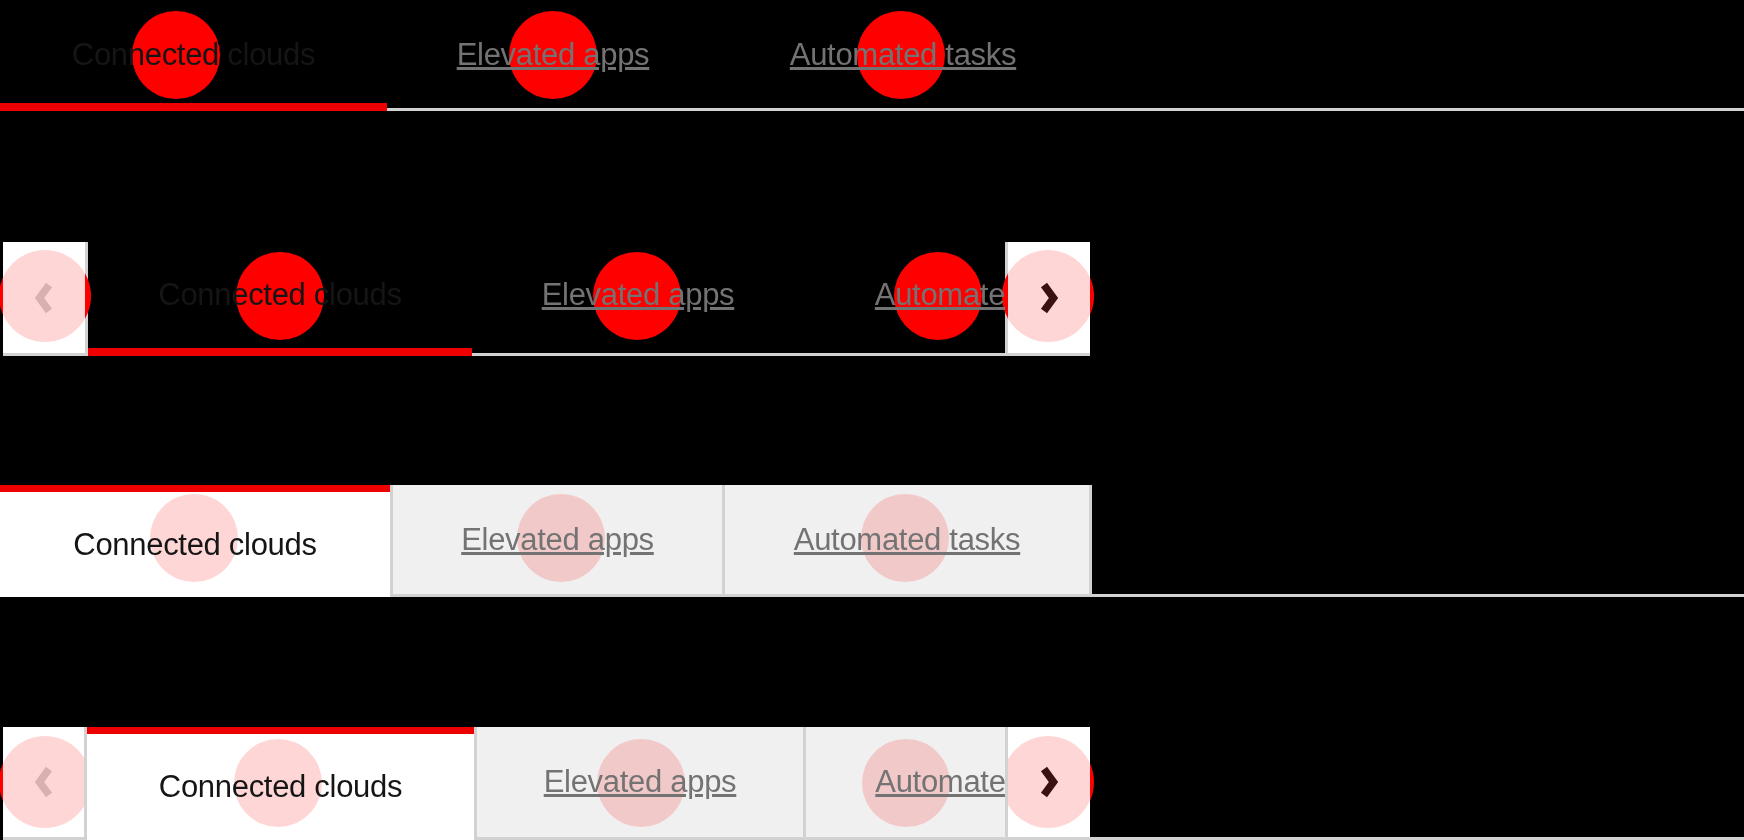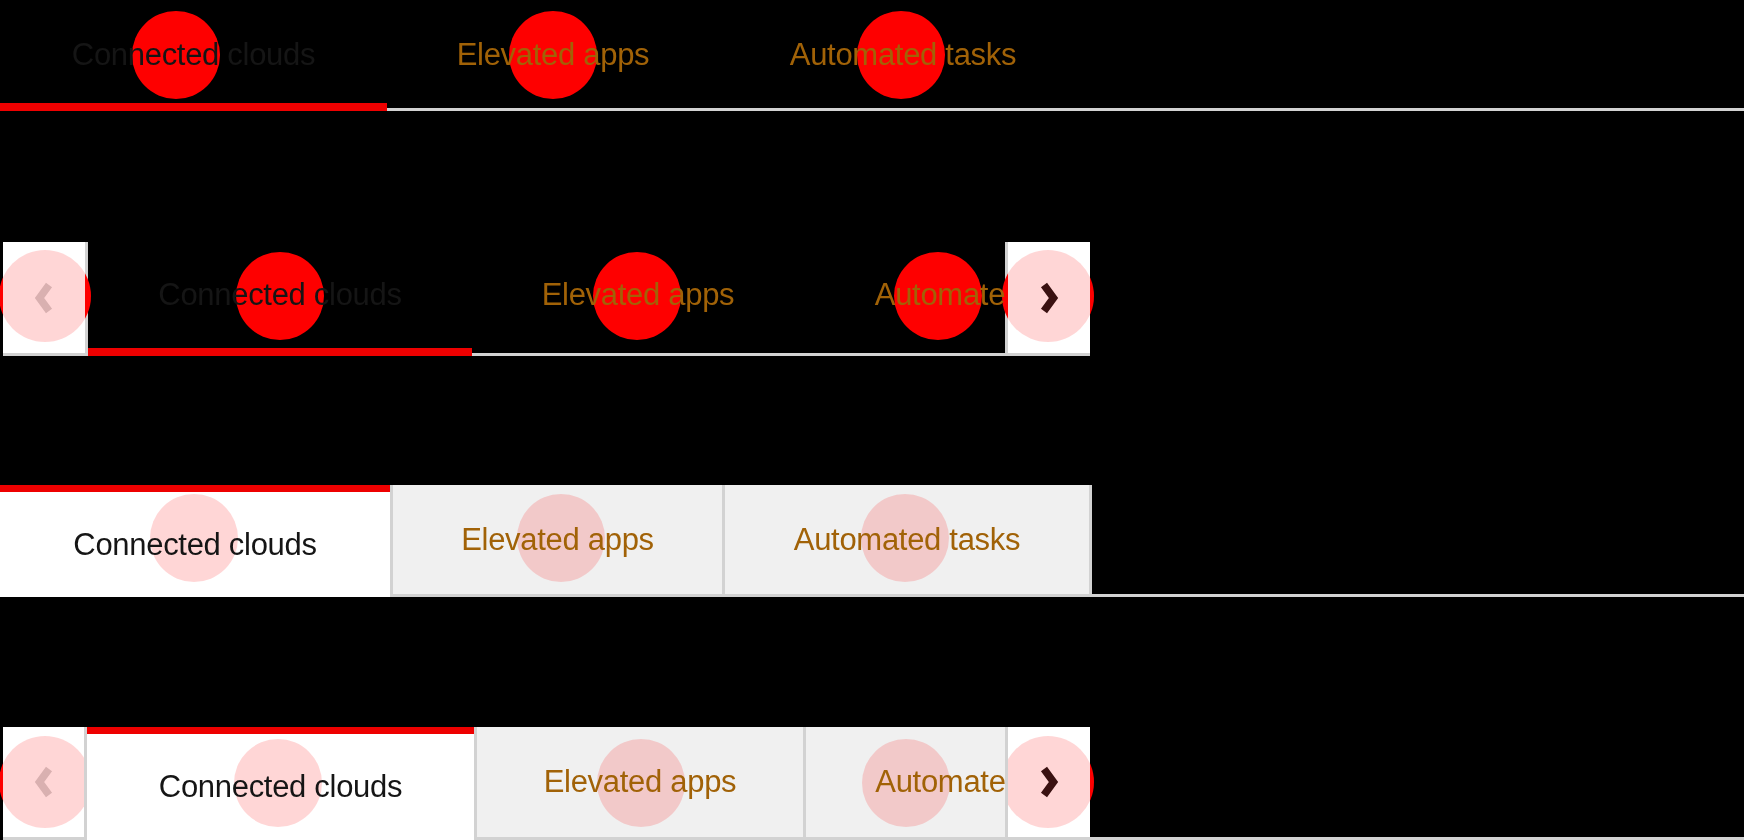--- a/index.html
+++ b/index.html
@@ -1,21 +1,21 @@
 <!DOCTYPE html>
 <html><head>
 <meta charset="utf-8">
 <style>
   html,body{margin:0;padding:0;background:#000;}
   .stage{position:relative;width:1744px;height:840px;background:#000;overflow:hidden;
          font-family:"Liberation Sans",sans-serif;}
   .row{position:absolute;left:0;width:1744px;border-radius:15px;}
   .lbl{font-size:31px;letter-spacing:-0.3px;position:relative;z-index:5;white-space:nowrap;}
   .txt-active{color:#151515;}
-  .txt-inactive{color:#a16207;}
+  .txt-inactive{color:#737373;text-decoration:underline;}
   .tab{position:absolute;display:flex;align-items:center;justify-content:center;box-sizing:border-box;}
   .circle{position:absolute;border-radius:50%;}
   .circle.red{width:88px;height:88px;background:#fe0000;z-index:1;}
   .circle.big-red{width:92px;height:92px;background:#fe0000;}
   .circle.pink{width:92px;height:92px;background:rgba(254,0,0,0.16);z-index:4;}
   .bar-red{position:absolute;background:#ee0000;}
   .bar-gray{position:absolute;background:#d2d2d2;}
   .box-bg{background:#f0f0f0;}
   .white-bg{background:#ffffff;}
   .scroll-box{position:absolute;background:#fff;overflow:hidden;display:flex;align-items:center;justify-content:center;}

